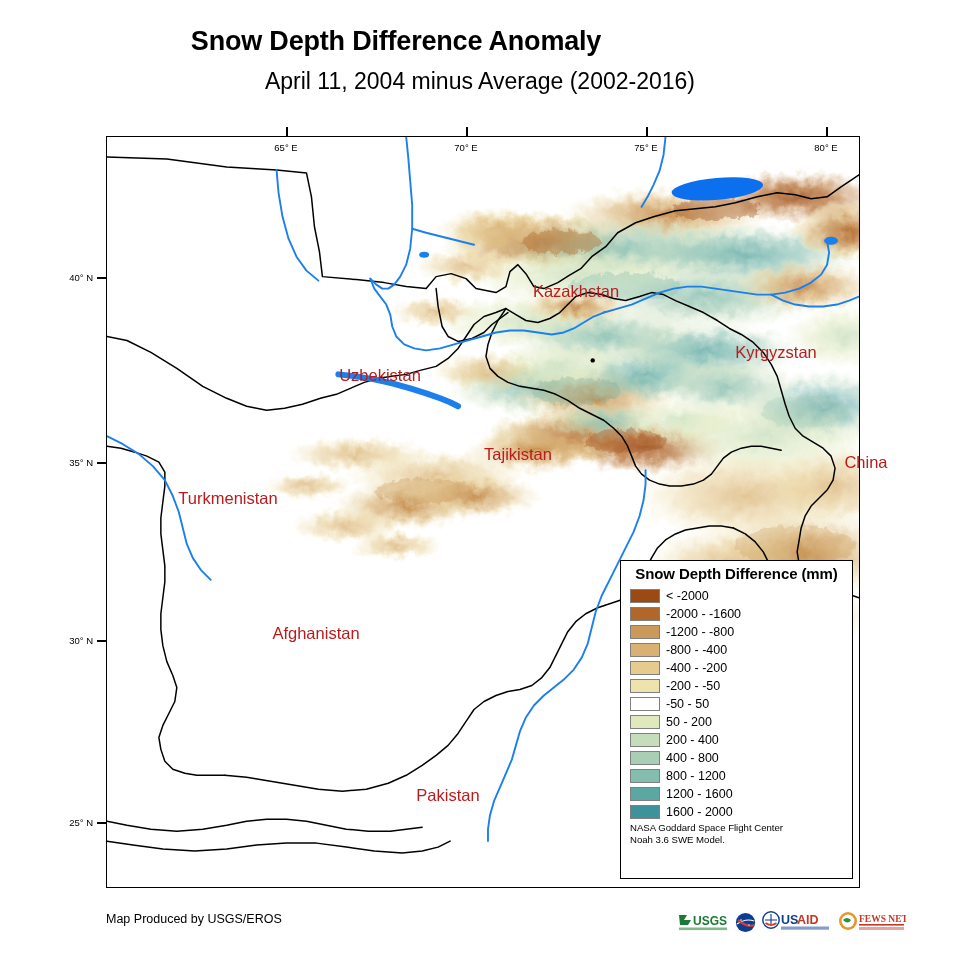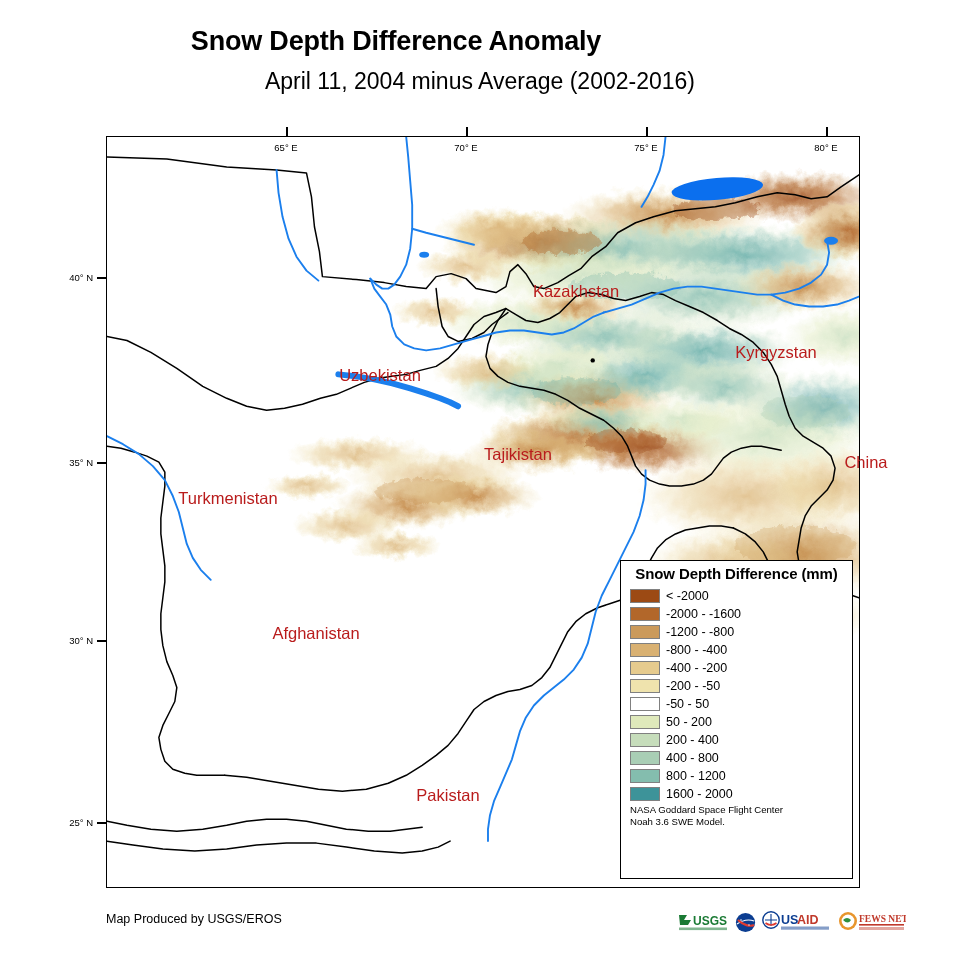--- a/index.html
+++ b/index.html
@@ -347,20 +347,24 @@
   </div>
   <div class="leg-row">
     <span class="leg-sw" style="background-color: rgb(169, 206, 181);"></span>
     <span class="leg-lab">400 - 800</span>
   </div>
   <div class="leg-row">
     <span class="leg-sw" style="background-color: rgb(132, 189, 174);"></span>
     <span class="leg-lab">800 - 1200</span>
   </div>
   <div class="leg-row">
+    <span class="leg-sw" style="background-color: rgb(91, 168, 162);"></span>
+    <span class="leg-lab">1200 - 1600</span>
+  </div>
+  <div class="leg-row">
     <span class="leg-sw" style="background-color: rgb(61, 147, 153);"></span>
     <span class="leg-lab">1600 - 2000</span>
   </div>
 
   <div id="legend-credit">
     <div>NASA Goddard Space Flight Center</div>
     <div>Noah 3.6 SWE Model.</div>
   </div>
 </div>
 

